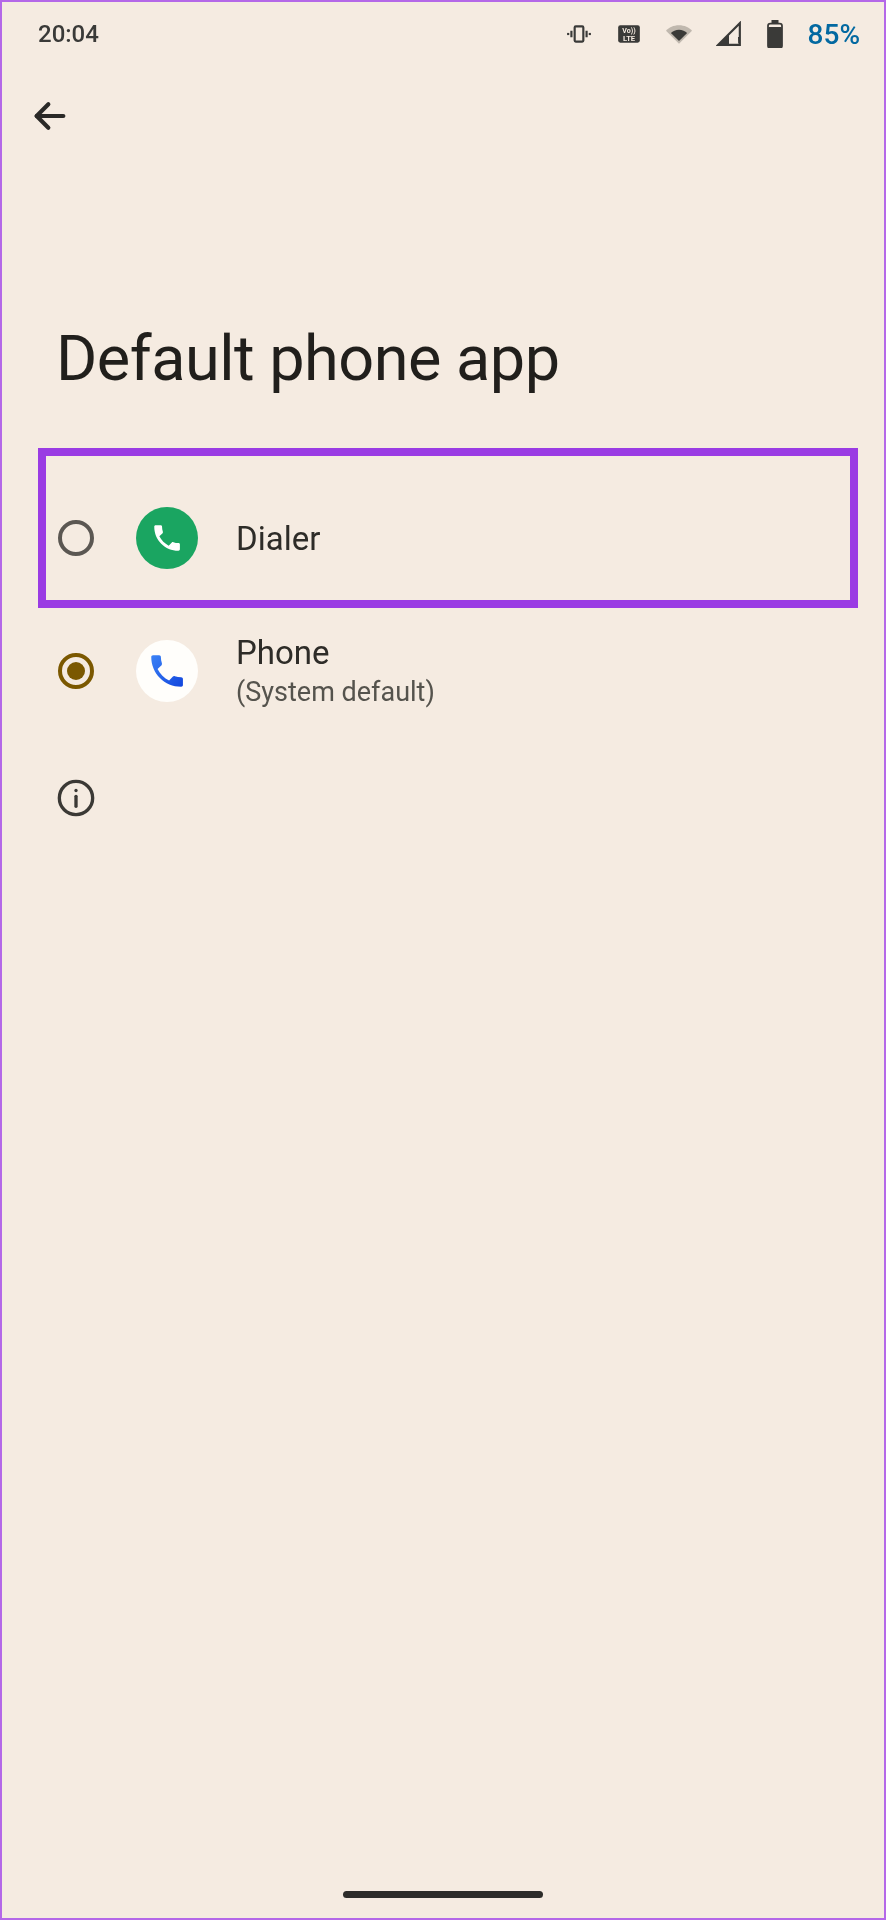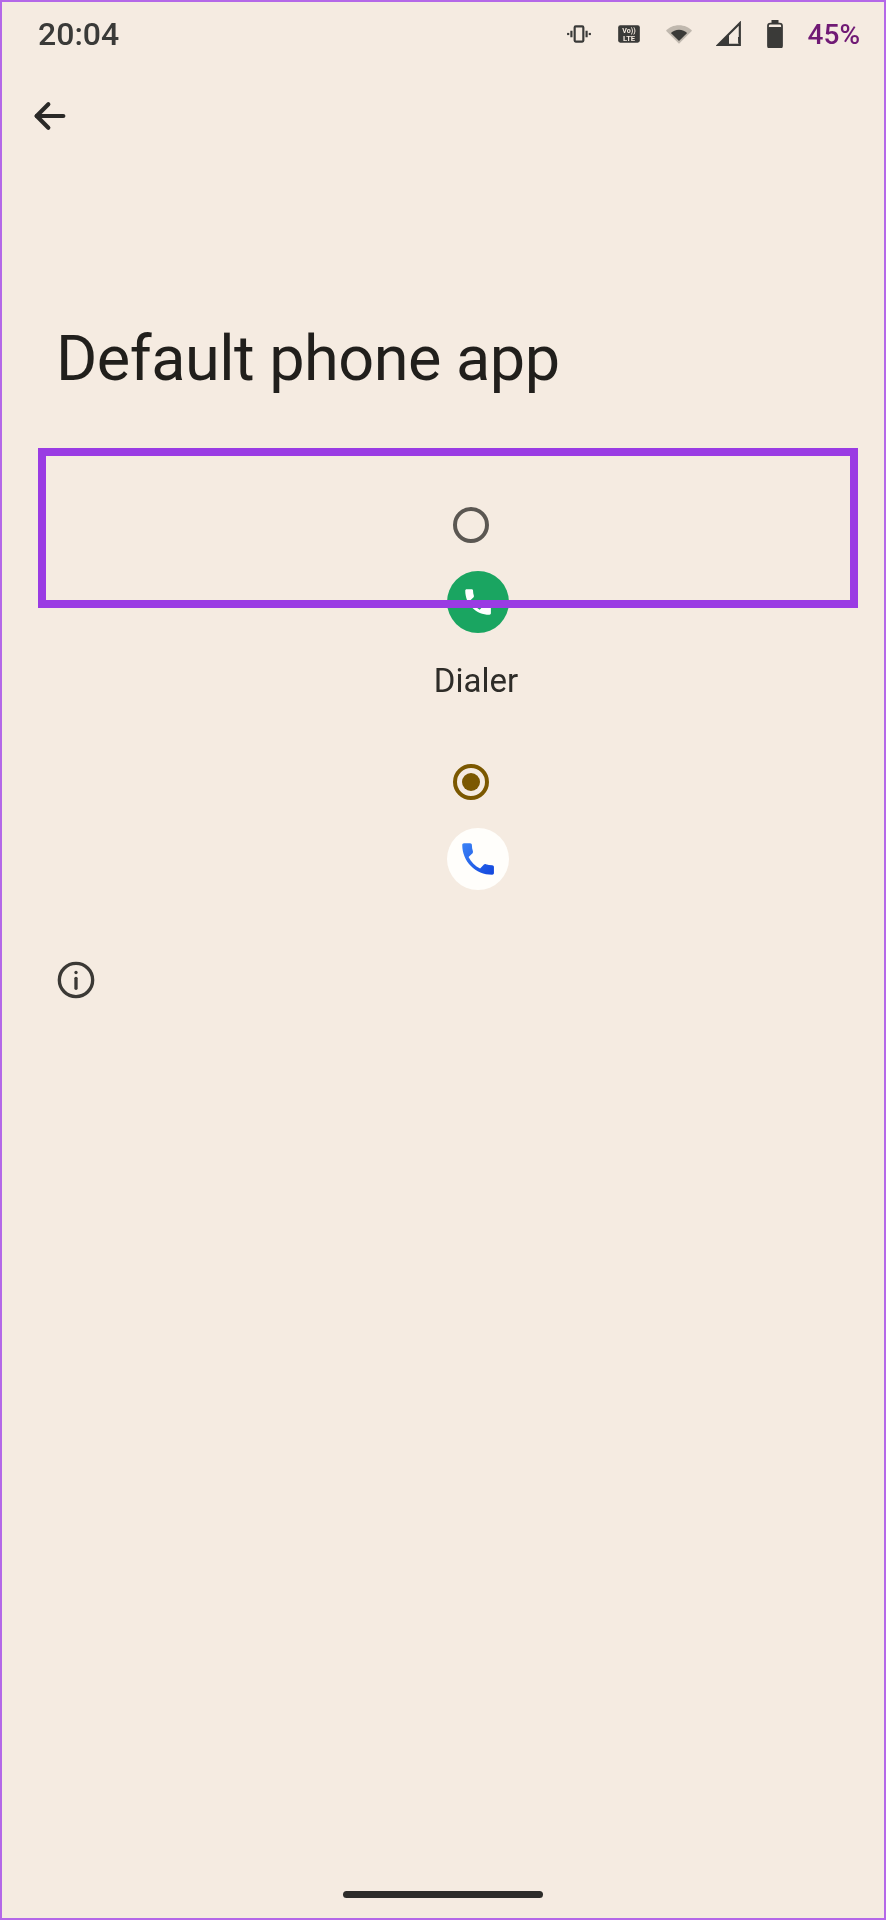--- a/index.html
+++ b/index.html
@@ -19,31 +19,31 @@
     }
     
     .status-bar {
       display: flex;
       justify-content: space-between;
       align-items: center;
       padding: 14px 24px 10px 36px;
       height: 60px;
     }
     .status-left {
-      font-size: 32px;
+      font-size: 24px;
       font-weight: 500;
       color: #3a3a38;
     }
     .status-right {
       display: flex;
       align-items: center;
       gap: 24px;
       font-size: 28px;
       font-weight: 500;
-      color: #701a75;
+      color: #0369a1;
     }
     .status-icon {
       display: inline-flex;
       align-items: center;
       justify-content: center;
     }
     
     .top-bar {
       padding: 30px 24px 0 24px;
       height: 90px;
@@ -78,21 +78,20 @@
     
     .options {
       margin-top: 80px;
     }
     .option-row {
       display: flex;
       align-items: center;
       padding: 32px 0 32px 56px;
       gap: 28px;
       cursor: pointer;
-      flex-direction: column;
     }
     .radio {
       width: 36px;
       height: 36px;
       border: 4px solid #5b5752;
       border-radius: 50%;
       display: flex;
       align-items: center;
       justify-content: center;
       flex-shrink: 0;
@@ -198,21 +197,21 @@
         <text x="19.5" y="23" font-size="11" fill="#3a3a38" font-weight="bold">!</text>
       </svg>
     </span>
     <span class="status-icon">
       <svg width="18" height="28" viewBox="0 0 14 24">
         <rect x="4" y="0" width="6" height="3" fill="#3a3a38"></rect>
         <rect x="1" y="3" width="12" height="21" rx="2" fill="none" stroke="#3a3a38" stroke-width="1.5"></rect>
         <rect x="1" y="6" width="12" height="18" rx="1" fill="#3a3a38"></rect>
       </svg>
     </span>
-    <span>45%</span>
+    <span>85%</span>
   </div>
 </div>
 
 <div class="top-bar">
   <div class="back-btn">
     <svg width="40" height="40" viewBox="0 0 24 24" fill="none" stroke="#2a2927" stroke-width="2.5" stroke-linecap="round" stroke-linejoin="round">
       <line x1="20" y1="12" x2="4" y2="12"></line>
       <polyline points="11 5 4 12 11 19"></polyline>
     </svg>
   </div>
@@ -242,20 +241,24 @@
       <svg width="42" height="42" viewBox="0 0 24 24">
         <defs>
           <linearGradient id="g1" x1="0" y1="0" x2="1" y2="1">
             <stop offset="0%" stop-color="#3b82f6"></stop>
             <stop offset="100%" stop-color="#1246dd"></stop>
           </linearGradient>
         </defs>
         <path fill="url(#g1)" d="M6.6 10.8c1.4 2.8 3.8 5.2 6.6 6.6l2.2-2.2c0.3-0.3 0.7-0.4 1.1-0.2 1.1 0.4 2.4 0.6 3.6 0.6 0.6 0 1 0.4 1 1V20c0 0.6-0.4 1-1 1C10.6 21 3 13.4 3 4c0-0.6 0.4-1 1-1h3.5c0.6 0 1 0.4 1 1 0 1.2 0.2 2.5 0.6 3.6 0.1 0.3 0 0.8-0.2 1.1L6.6 10.8z"></path>
       </svg>
     </div>
+    <div class="option-text">
+      <span class="option-label">Phone</span>
+      <span class="option-sublabel">(System default)</span>
+    </div>
   </div>
 
 </div>
 
 <div class="info-section">
   <div class="info-icon-wrap">
     <svg width="40" height="40" viewBox="0 0 24 24" fill="none" stroke="#3b3935" stroke-width="2">
       <circle cx="12" cy="12" r="10"></circle>
       <line x1="12" y1="11" x2="12" y2="17" stroke-linecap="round"></line>
       <circle cx="12" cy="7.5" r="1" fill="#3b3935" stroke="none"></circle>

